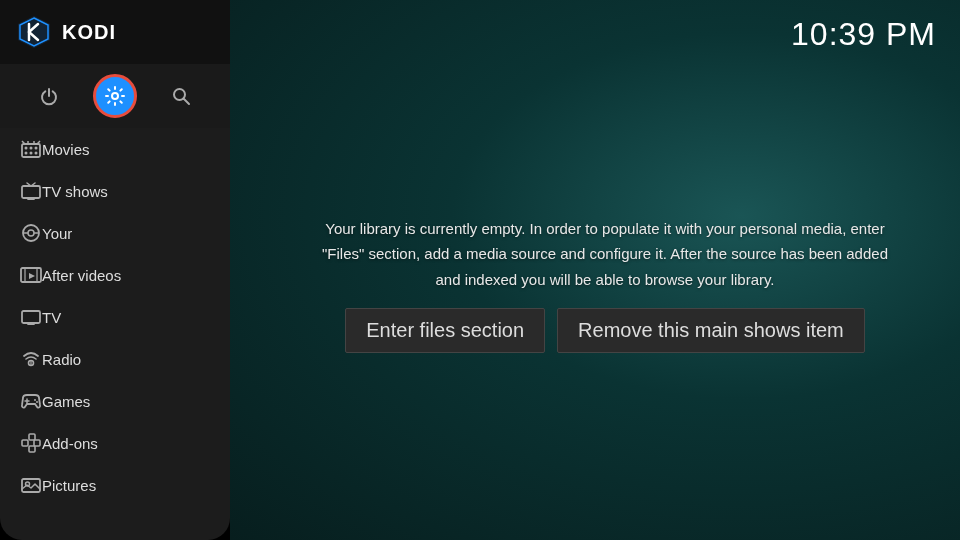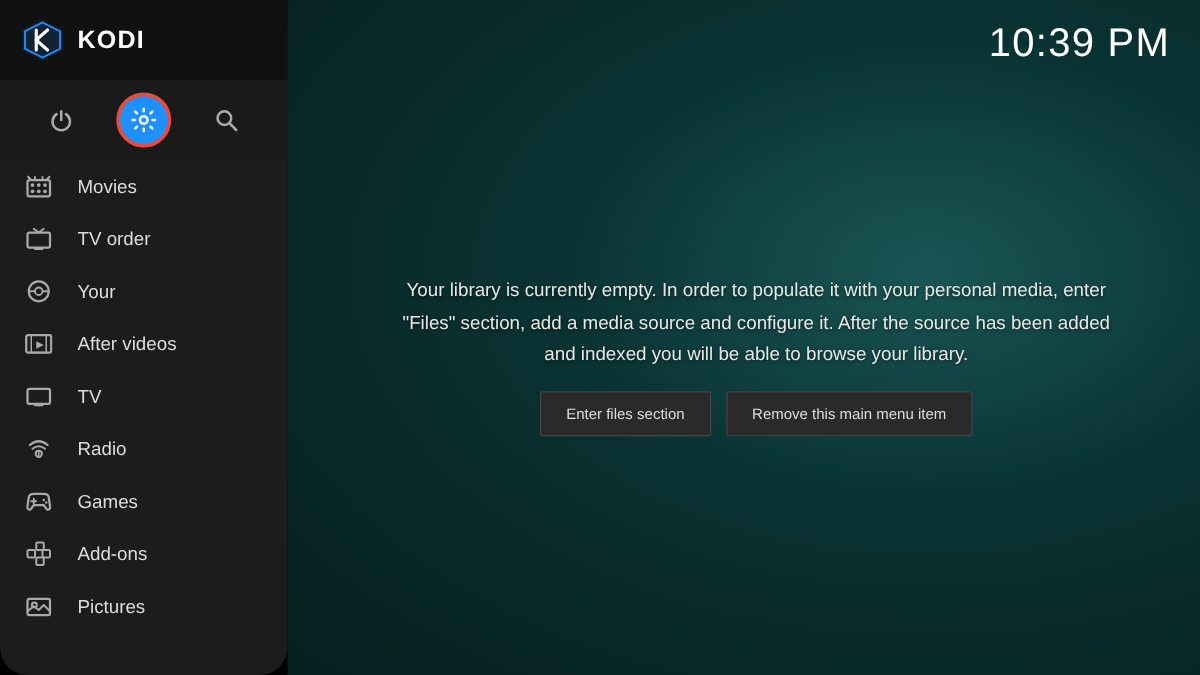--- a/index.html
+++ b/index.html
@@ -75,21 +75,21 @@
 
     .sidebar-nav {
       flex: 1;
       overflow: hidden;
     }
 
     .nav-item {
       display: flex;
       align-items: center;
       padding: 10px 20px;
-      gap: 20px;
+      gap: 0;
       cursor: pointer;
       color: #ccc;
       font-size: 15px;
       transition: background 0.15s;
     }
 
     .nav-item .nav-icon {
       width: 22px;
       height: 22px;
       display: flex;
@@ -152,21 +152,21 @@
       display: flex;
       gap: 12px;
       align-items: center;
     }
 
     .action-btn {
       padding: 10px 20px;
       background: #2a2a2a;
       border: 1px solid #444;
       color: #ddd;
-      font-size: 12px;
+      font-size: 20px;
       cursor: pointer;
       border-radius: 2px;
       transition: background 0.15s;
     }
 
     
     svg {
       display: block;
     }
   </style>
@@ -236,21 +236,21 @@
     <div class="nav-item">
       <span class="nav-icon">
         <svg width="22" height="22" viewBox="0 0 22 22" fill="none" xmlns="http://www.w3.org/2000/svg">
           <rect x="2" y="6" width="18" height="12" rx="1.5" stroke="#aaa" stroke-width="1.8"></rect>
           <line x1="8" y1="19" x2="14" y2="19" stroke="#aaa" stroke-width="1.8" stroke-linecap="round"></line>
           <line x1="11" y1="18" x2="11" y2="20" stroke="#aaa" stroke-width="1.5"></line>
           <line x1="7" y1="3" x2="11" y2="6" stroke="#aaa" stroke-width="1.5" stroke-linecap="round"></line>
           <line x1="15" y1="3" x2="11" y2="6" stroke="#aaa" stroke-width="1.5" stroke-linecap="round"></line>
         </svg>
       </span>
-      <span class="nav-label">TV order</span>
+      <span class="nav-label">TV shows</span>
     </div>
 
     <div class="nav-item">
       <span class="nav-icon">
         <svg width="22" height="22" viewBox="0 0 22 22" fill="none" xmlns="http://www.w3.org/2000/svg">
           <circle cx="11" cy="11" r="8" stroke="#aaa" stroke-width="1.8"></circle>
           <circle cx="11" cy="11" r="3" stroke="#aaa" stroke-width="1.5"></circle>
           <line x1="3" y1="11" x2="8" y2="11" stroke="#aaa" stroke-width="1.5"></line>
           <line x1="14" y1="11" x2="19" y2="11" stroke="#aaa" stroke-width="1.5"></line>
         </svg>
@@ -334,16 +334,16 @@
 <main class="main-content">
   <header class="main-header">
     <span class="clock">10:39 PM</span>
   </header>
 
   <section class="main-body">
     <p class="library-message">Your library is currently empty. In order to populate it with your personal media, enter "Files" section, add a media source and configure it. After the source has been added and indexed you will be able to browse your library.</p>
 
     <div class="action-buttons">
       <button class="action-btn">Enter files section</button>
-      <button class="action-btn">Remove this main menu item</button>
+      <button class="action-btn">Remove this main shows item</button>
     </div>
   </section>
 </main>
 
 </body></html>

